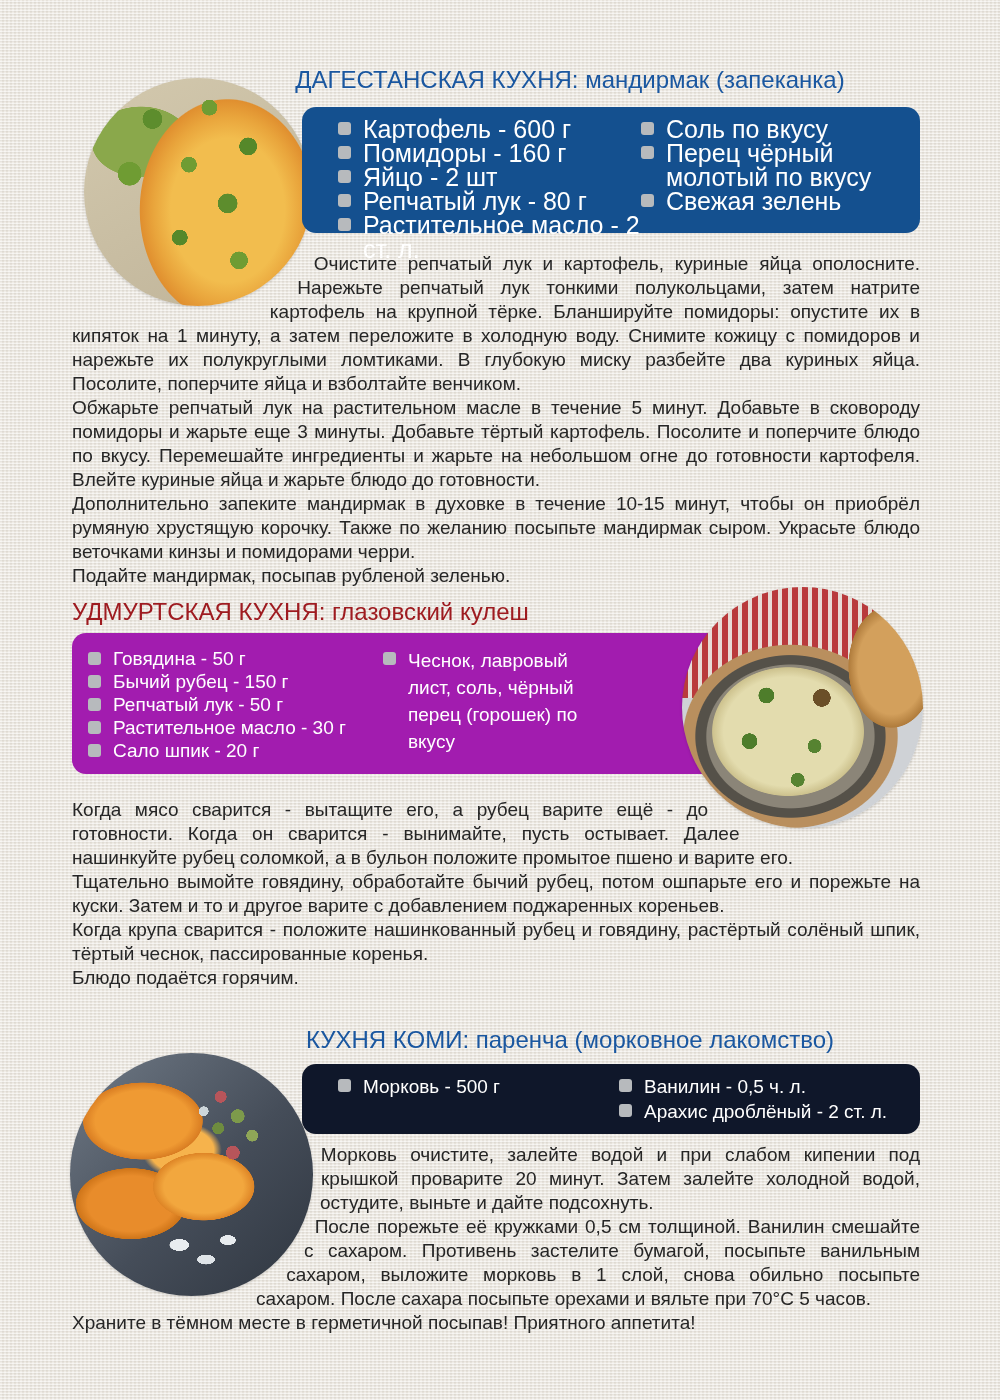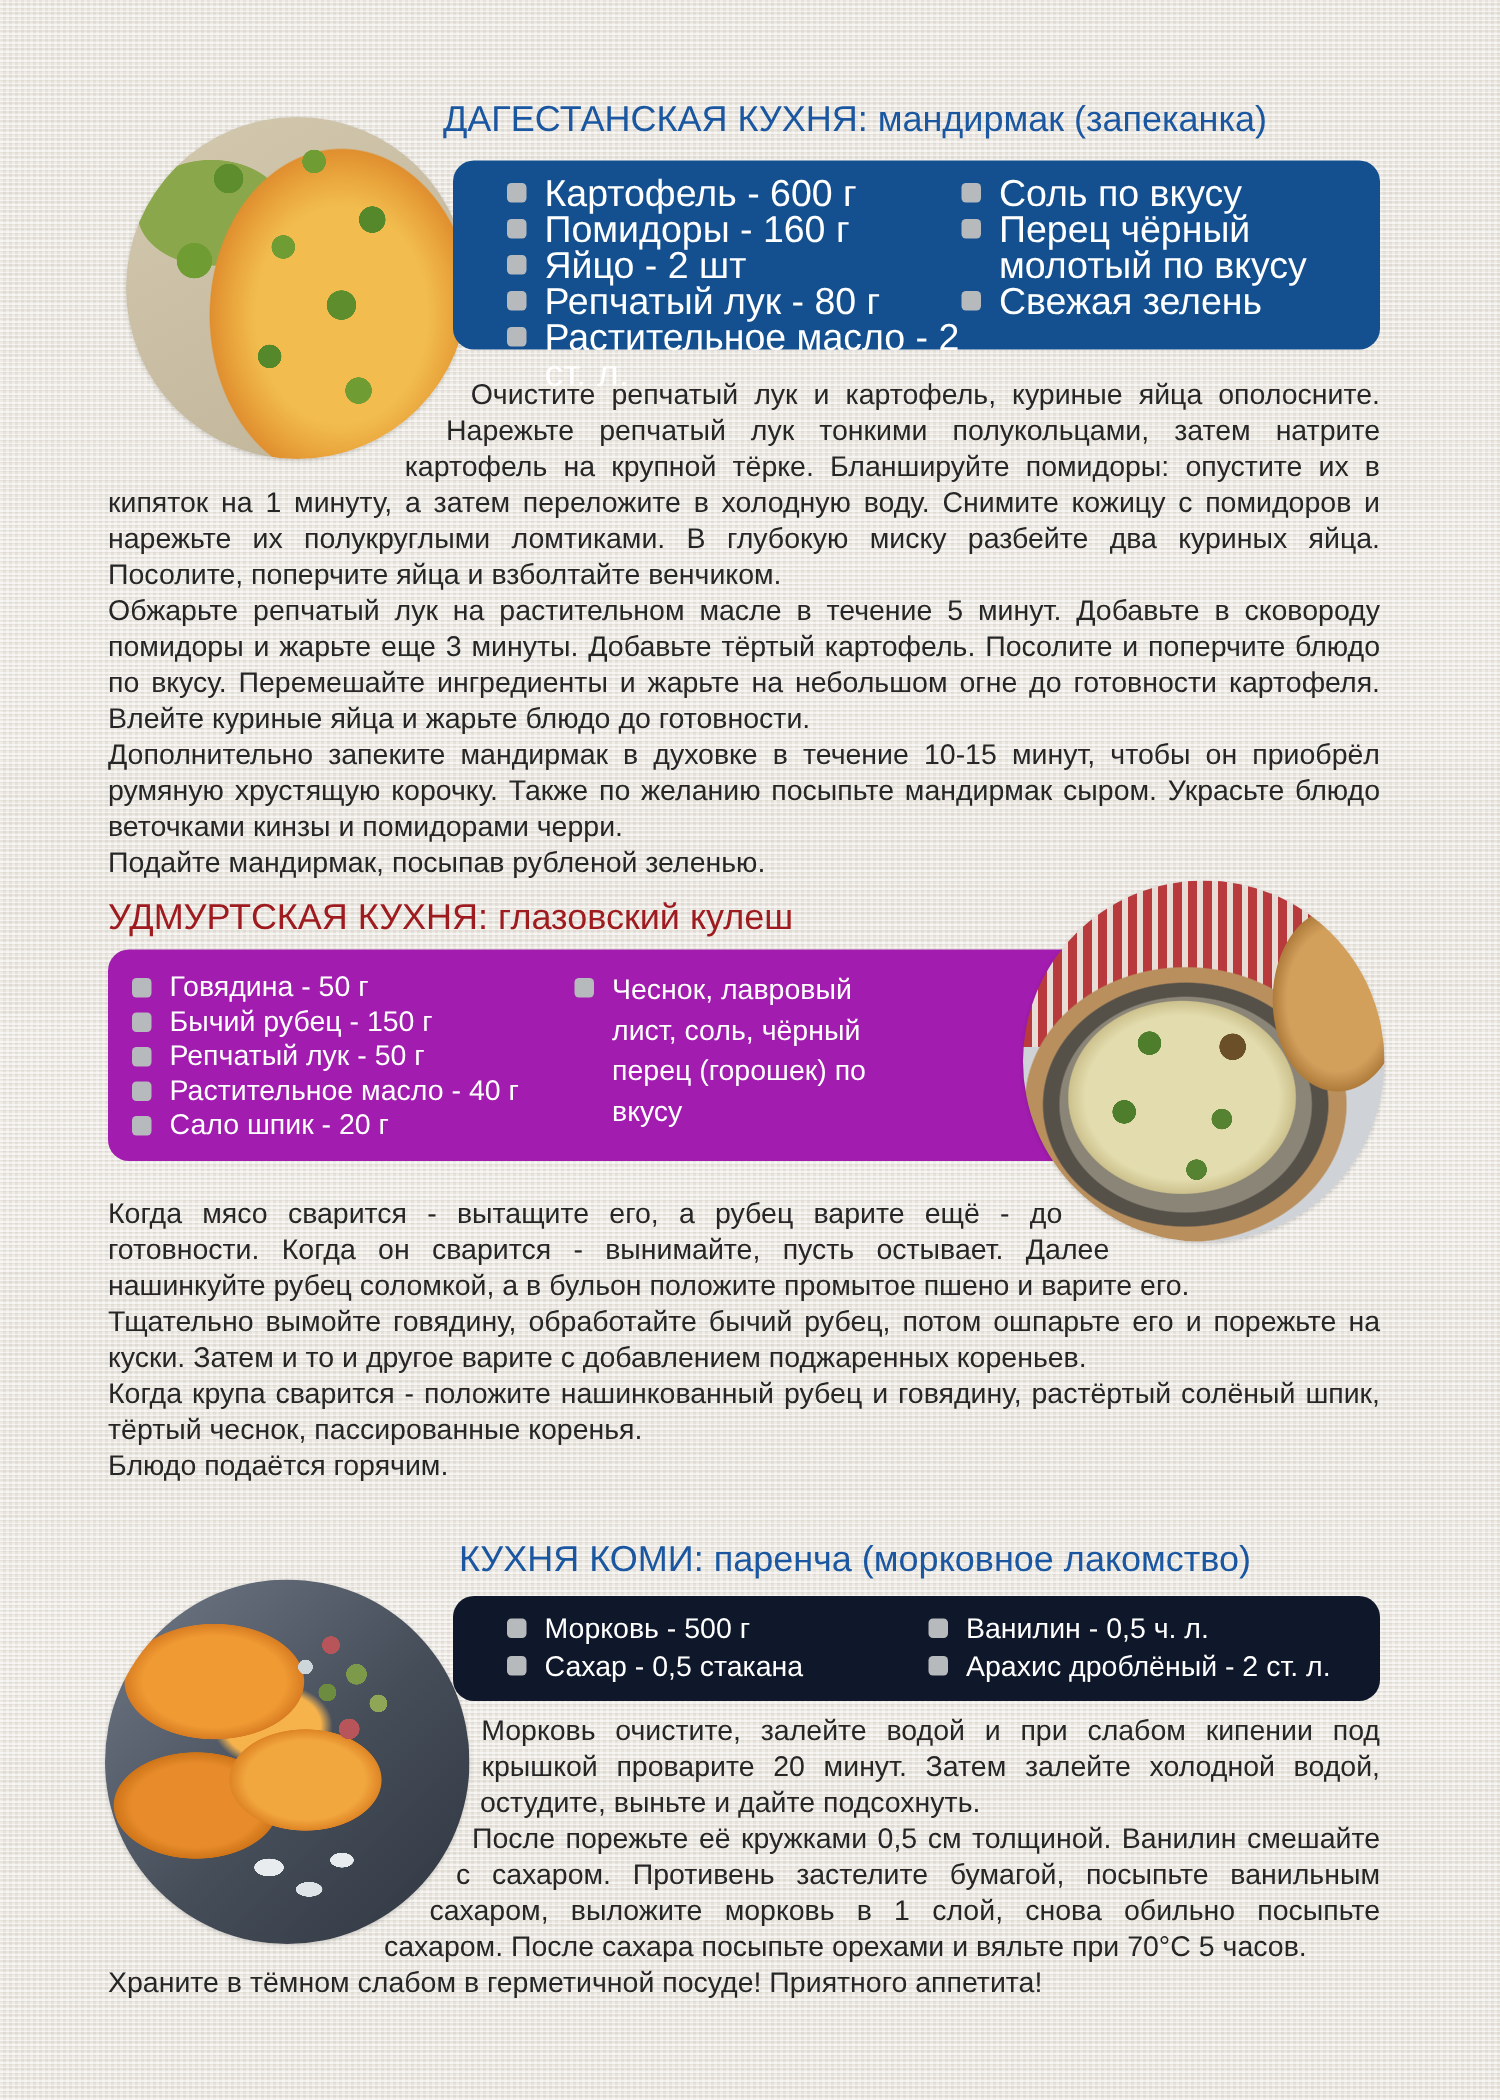--- a/index.html
+++ b/index.html
@@ -116,21 +116,21 @@
 </section>
 
 <section>
   <h1 class="title t-red t2">УДМУРТСКАЯ КУХНЯ: глазовский кулеш</h1>
   <div class="photo photo2"></div>
   <div class="panel panel2">
     <ul class="c1">
       <li><span class="bullet"></span><span>Говядина - 50 г</span></li>
       <li><span class="bullet"></span><span>Бычий рубец - 150 г</span></li>
       <li><span class="bullet"></span><span>Репчатый лук - 50 г</span></li>
-      <li><span class="bullet"></span><span>Растительное масло - 40 г</span></li>
+      <li><span class="bullet"></span><span>Растительное масло - 30 г</span></li>
       <li><span class="bullet"></span><span>Сало шпик - 20 г</span></li>
     </ul>
     <ul class="c2">
       <li><span class="bullet"></span><span>Чеснок, лавровый лист, соль, чёрный перец (горошек) по вкусу</span></li>
     </ul>
   </div>
   <div class="instructions ins2">
     <div class="spacer sp2"></div>
     <p>Когда мясо сварится - вытащите его, а рубец варите ещё - до готовности. Когда он сварится - вынимайте, пусть остывает. Далее нашинкуйте рубец соломкой, а в бульон положите промытое пшено и варите его.</p>
     <p>Тщательно вымойте говядину, обработайте бычий рубец, потом ошпарьте его и порежьте на куски. Затем и то и другое варите с добавлением поджаренных кореньев.</p>
@@ -138,26 +138,25 @@
     <p>Блюдо подаётся горячим.</p>
   </div>
 </section>
 
 <section>
   <h1 class="title t-blue t3">КУХНЯ КОМИ: паренча (морковное лакомство)</h1>
   <div class="photo photo3"></div>
   <div class="panel panel3">
     <ul class="c1">
       <li><span class="bullet"></span><span>Морковь - 500 г</span></li>
-      <li><span class="bullet"></span><span>Сахар - 0,5 стакана</span></li>
     </ul>
     <ul class="c2">
       <li><span class="bullet"></span><span>Ванилин - 0,5 ч. л.</span></li>
       <li><span class="bullet"></span><span>Арахис дроблёный - 2 ст. л.</span></li>
     </ul>
   </div>
   <div class="instructions ins3">
     <div class="spacer sp3"></div>
     <p>Морковь очистите, залейте водой и при слабом кипении под крышкой проварите 20 минут. Затем залейте холодной водой, остудите, выньте и дайте подсохнуть.</p>
     <p>После порежьте её кружками 0,5 см толщиной. Ванилин смешайте с сахаром. Противень застелите бумагой, посыпьте ванильным сахаром, выложите морковь в 1 слой, снова обильно посыпьте сахаром. После сахара посыпьте орехами и вяльте при 70°С 5 часов.</p>
-    <p>Храните в тёмном слабом в герметичной посуде! Приятного аппетита!</p>
+    <p>Храните в тёмном месте в герметичной посыпав! Приятного аппетита!</p>
   </div>
 </section>
 
 </body></html>

